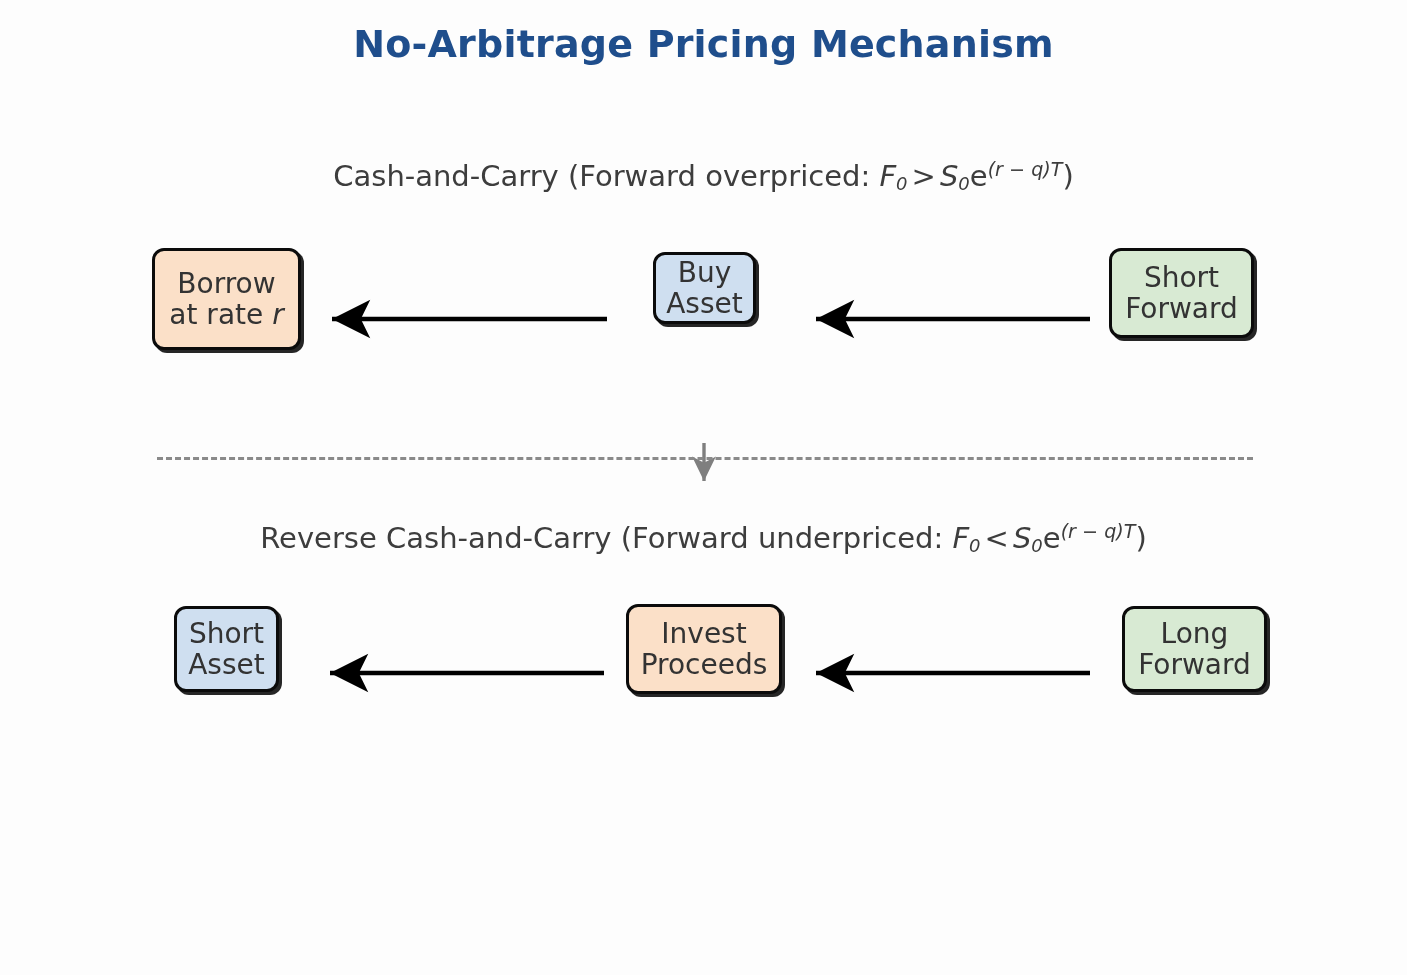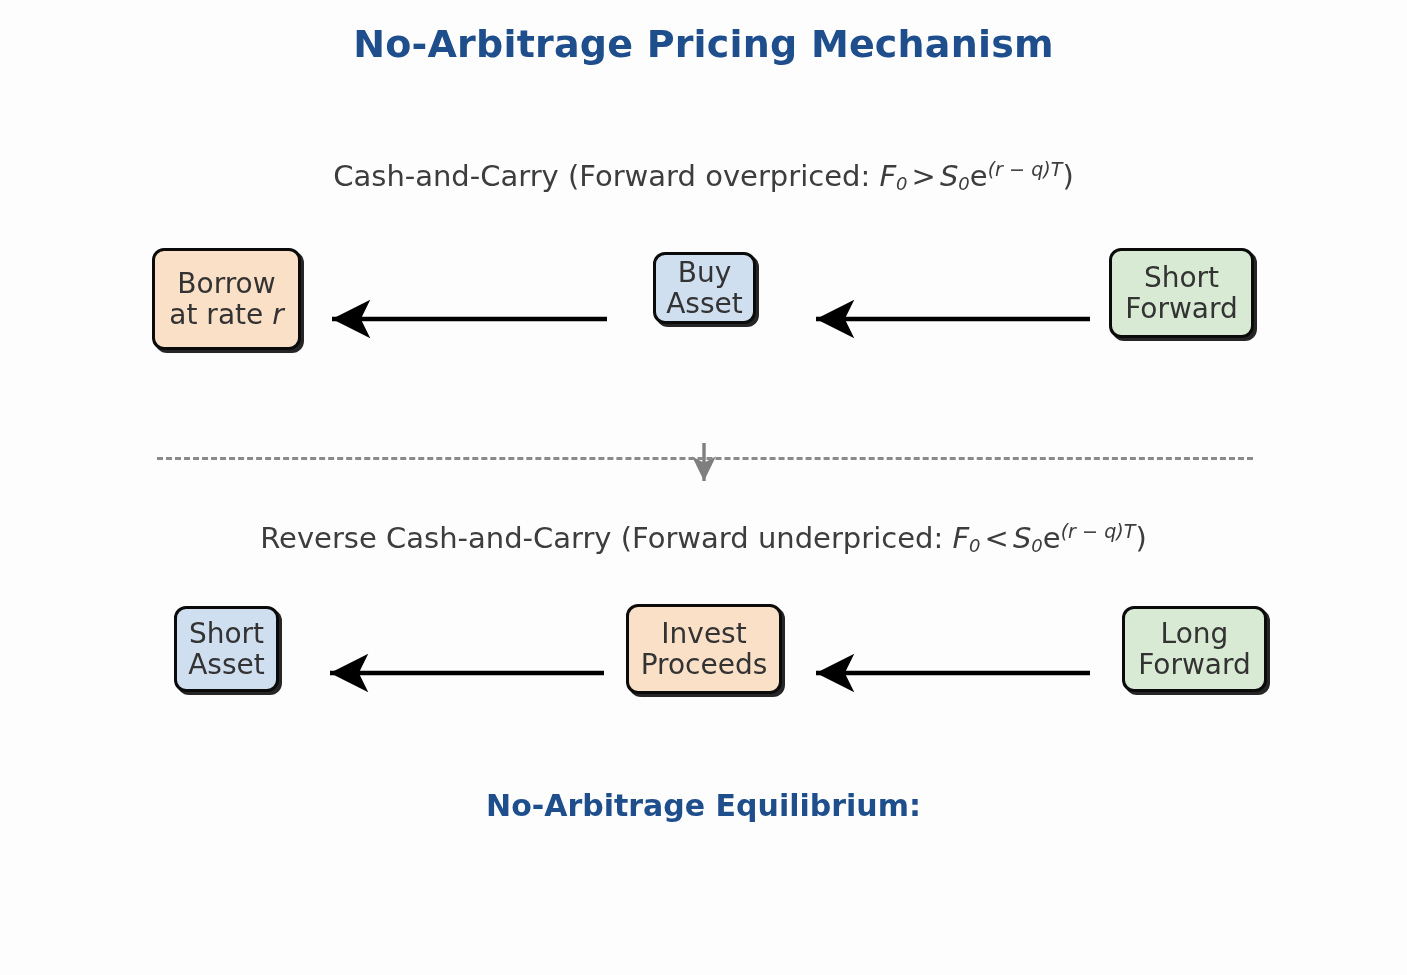--- a/index.html
+++ b/index.html
@@ -189,16 +189,15 @@
   <div class="node fill-peach" id="node-invest-proceeds">
     <span class="ln">Invest</span>
     <span class="ln">Proceeds</span>
   </div>
 
   <div class="node fill-green" id="node-long-forward">
     <span class="ln">Long</span>
     <span class="ln">Forward</span>
   </div>
 
-  <div class="conclusion conclusion-title">No-Arbitrage Equilibrium:</div>
 
 
 </div>
 
 </body></html>

